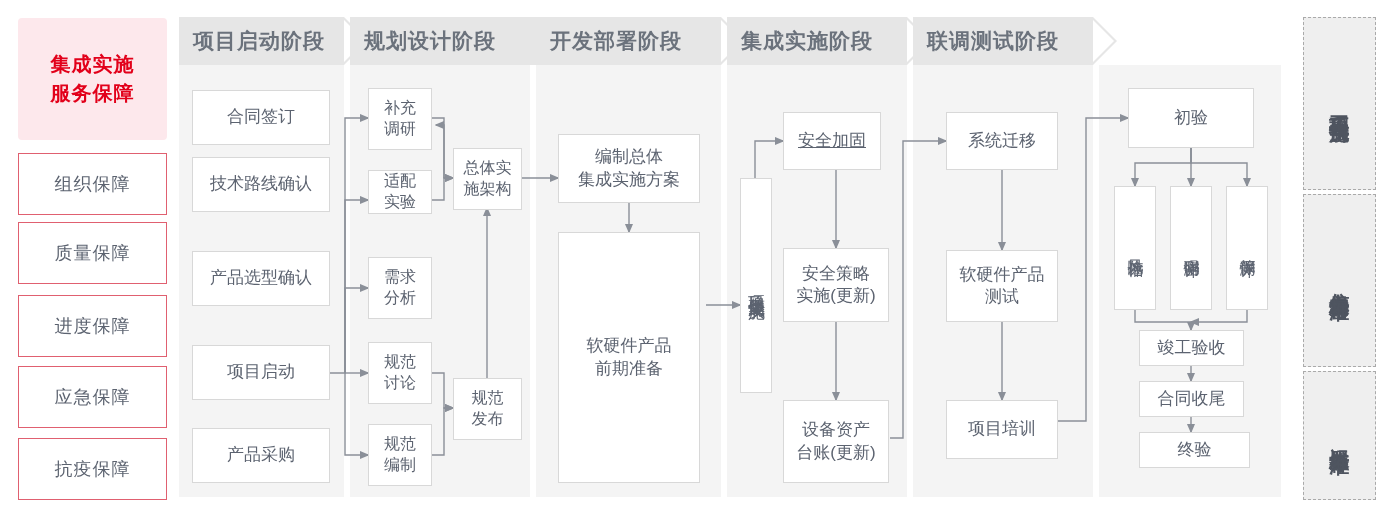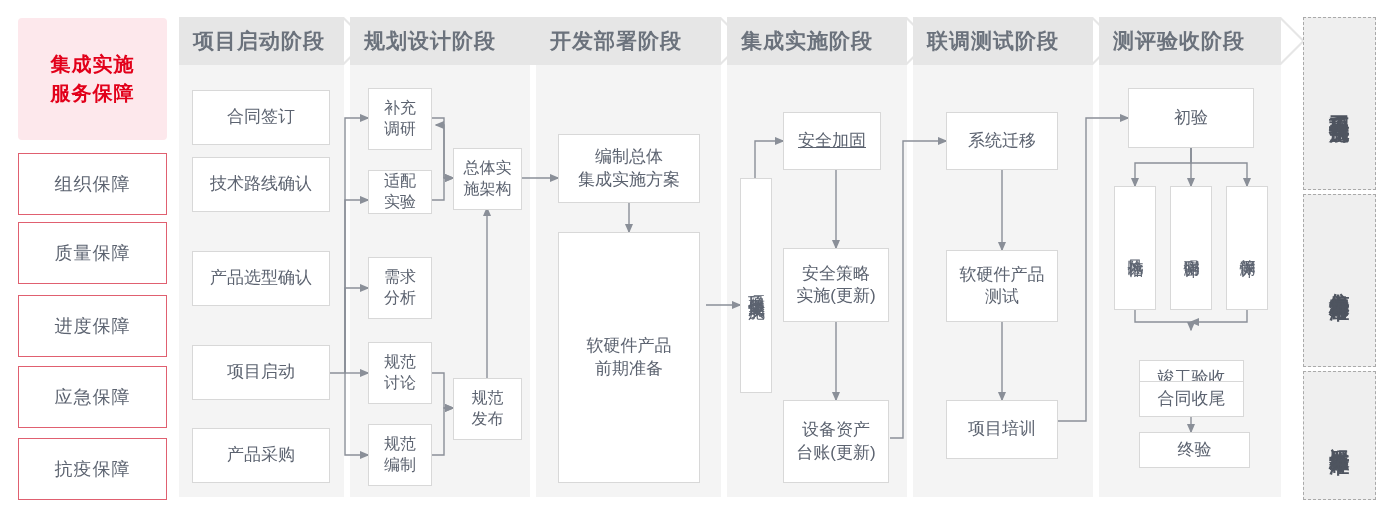--- a/index.html
+++ b/index.html
@@ -132,24 +132,20 @@
     <span class="chev"></span>
   </div>
   <div class="stage-head" style="left:727px; width:180px;">
     <span>集成实施阶段</span>
     <span class="chev"></span>
   </div>
   <div class="stage-head" style="left:913px; width:180px;">
     <span>联调测试阶段</span>
     <span class="chev"></span>
   </div>
-  <div class="stage-head" style="left:1099px; width:182px;">
-    <span>测评验收阶段</span>
-    <span class="chev"></span>
-  </div>
 
   <svg class="svgwrap">
     <defs>
       <marker id="ah" markerWidth="7" markerHeight="7" refX="6" refY="3" orient="auto">
         <path d="M0,0 L7,3 L0,6 z" fill="#8a8f98"></path>
       </marker>
     </defs>
     <g stroke="#8a8f98" stroke-width="1.4" fill="none" marker-end="url(#ah)">
 
       <path d="M323,373 L345,373 L345,118 L368,118"></path>
@@ -286,21 +282,21 @@
   </div>
   <div class="node vert sm" style="left:1114px; top:186px; width:42px; height:124px;">
     <span>风险评估</span>
   </div>
   <div class="node vert sm" style="left:1170px; top:186px; width:42px; height:124px;">
     <span>密码测评</span>
   </div>
   <div class="node vert sm" style="left:1226px; top:186px; width:42px; height:124px;">
     <span>等保测评</span>
   </div>
-  <div class="node" style="left:1139px; top:330px; width:105px; height:36px;margin-top:30px;">
+  <div class="node" style="left:1139px; top:330px; width:105px; height:36px;">
     <span>竣工验收</span>
   </div>
   <div class="node" style="left:1139px; top:381px; width:105px; height:36px;">
     <span>合同收尾</span>
   </div>
   <div class="node" style="left:1139px; top:432px; width:111px; height:36px;">
     <span>终验</span>
   </div>
 
   <div class="std-panel" style="top:17px; height:173px;">

